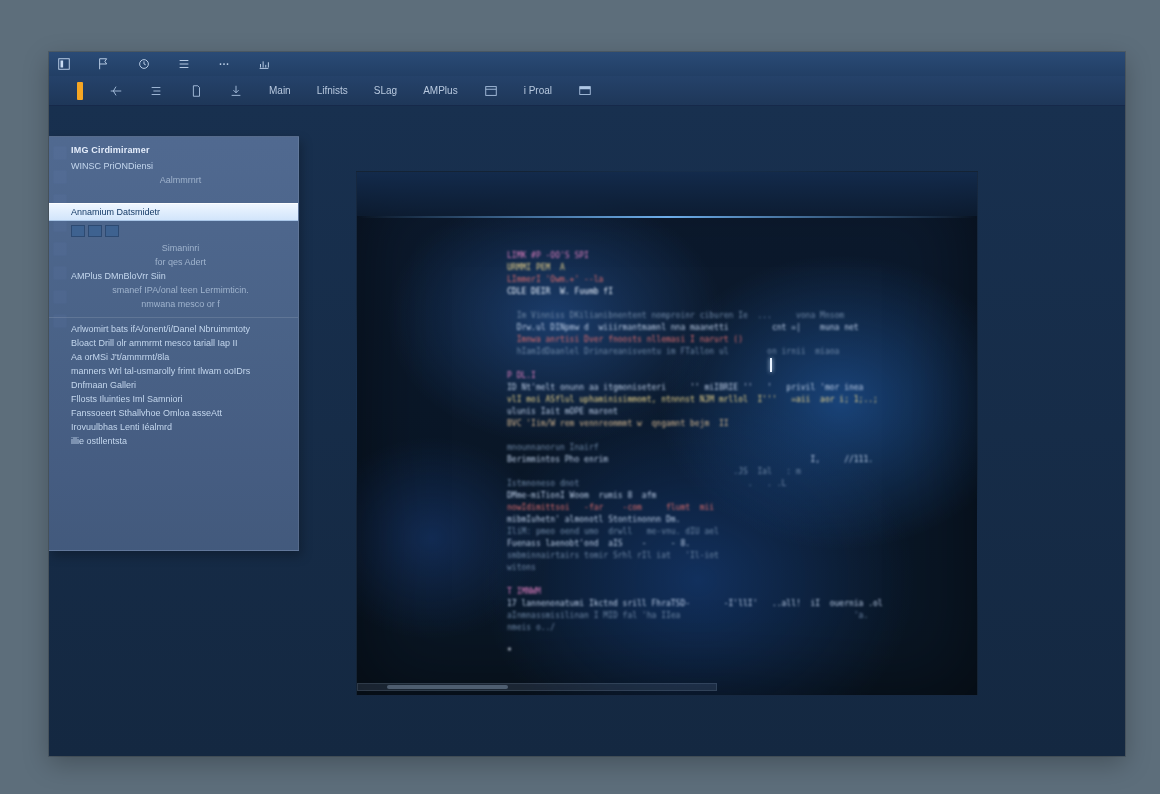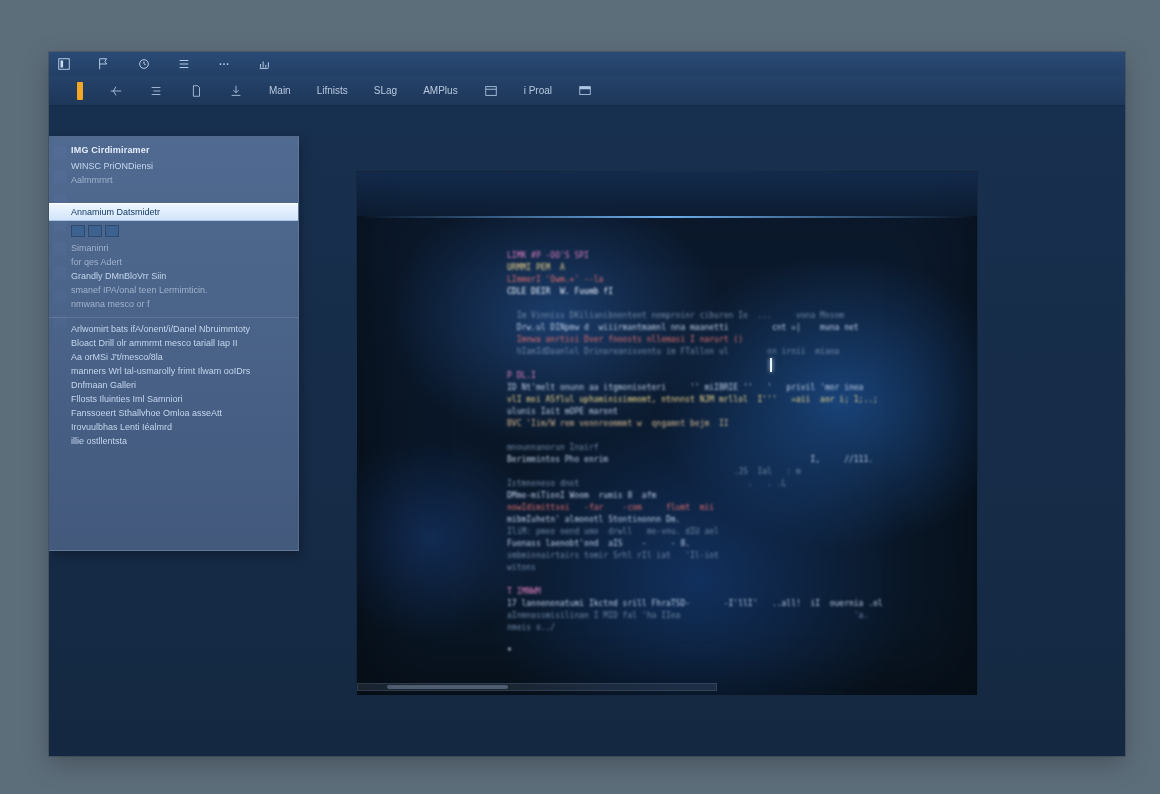--- a/index.html
+++ b/index.html
@@ -57,21 +57,21 @@
     border: 1px solid rgba(255,255,255,.1);
     border-left: none;
     box-shadow: 3px 5px 10px rgba(0,0,0,.25);
     font-size: 9px;
     color: #cfe0f5;
     display:flex; flex-direction:column;
   }
   .side-panel .inner { padding: 6px 8px 0 22px; flex:1; overflow:hidden; }
   .side-panel .hdr { font-size:9px; color:#e5eefc; margin: 2px 0 4px; font-weight:600; letter-spacing:.2px; }
   .side-panel .row { padding: 2px 0; color:#c3d6ed; white-space:nowrap; overflow:hidden; text-overflow:ellipsis; cursor:pointer; }
-  .side-panel .row.muted { color:#9fb3cd; }
+  .side-panel .row.muted { color:#9fb3cd;text-align:center; }
   .side-panel .row.sel {
     background: linear-gradient(180deg,#eef6ff,#d2e5fb);
     color:#153a66; margin: 16px -8px 2px -22px; padding:3px 8px 3px 22px;
     border-top:1px solid #fdfeff; border-bottom:1px solid #a9c6e8;
   }
   .side-panel .thumbs { display:flex; gap:3px; margin:4px 0 4px; }
   .side-panel .thumbs span { width:14px; height:12px; background:#3e6290; border:1px solid #2d4a72; }
   .side-panel .divider { border-top:1px solid rgba(255,255,255,.12); margin:6px -8px 4px -22px; }
   .side-panel .footer {
     border-top: 1px solid rgba(255,255,255,.1);
@@ -248,27 +248,27 @@
         <div class="row">WINSC  PriONDiensi</div>
         <div class="row muted">Aalmmrnrt</div>
         <div class="row sel">Annamium Datsmidetr</div>
         <div class="thumbs">
           <span></span>
           <span></span>
           <span></span>
         </div>
         <div class="row muted">Simaninri</div>
         <div class="row muted">for qes Adert</div>
-        <div class="row">Grandly DMnBloVrr Siin</div>
+        <div class="row">AMPlus DMnBloVrr Siin</div>
         <div class="row muted">smanef IPA/onal teen Lermimticin.</div>
         <div class="row muted">nmwana mesco or f</div>
         <div class="divider"></div>
         <div class="row">Arlwomirt bats ifA/onent/i/Danel Nbruimmtoty</div>
         <div class="row">Bloact Drill olr ammrmt  mesco tariall Iap II</div>
-        <div class="row">Aa orMSi  J't/mesco/8la</div>
+        <div class="row">Aa orMSi  J't/ammrmt/8la</div>
         <div class="row">manners Wrl tal-usmarolly frimt Ilwam ooIDrs</div>
         <div class="row">Dnfmaan Galleri</div>
         <div class="row">Fllosts Iluinties Iml Samniori</div>
         <div class="row">Fanssoeert Sthallvhoe Omloa asseAtt</div>
         <div class="row">Irovuulbhas Lenti Iéalmrd</div>
         <div class="row">illie  ostllentsta</div>
       </div>
     </div>
 
     <div class="editor">

